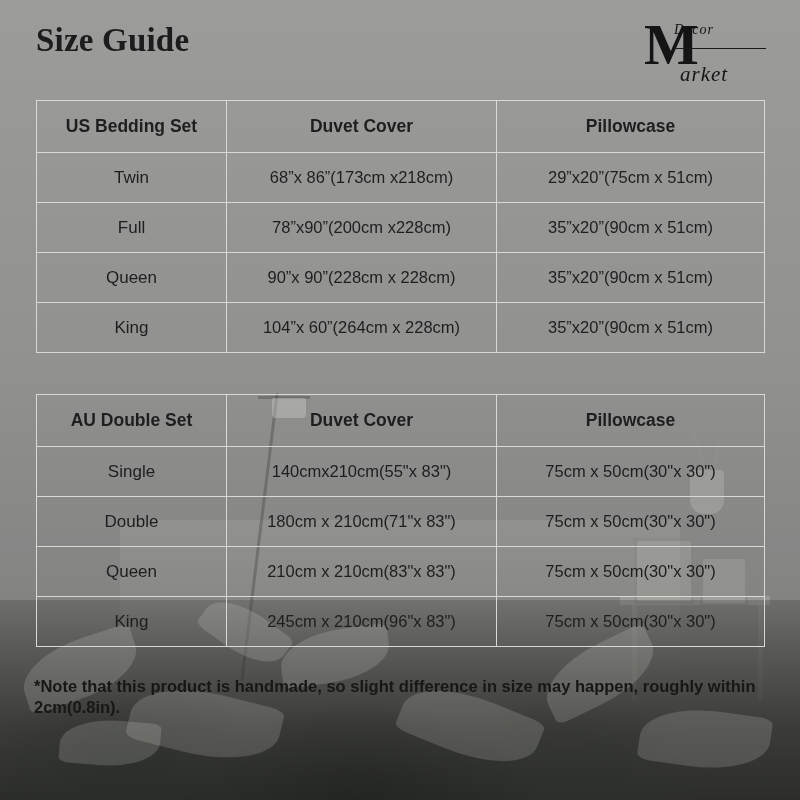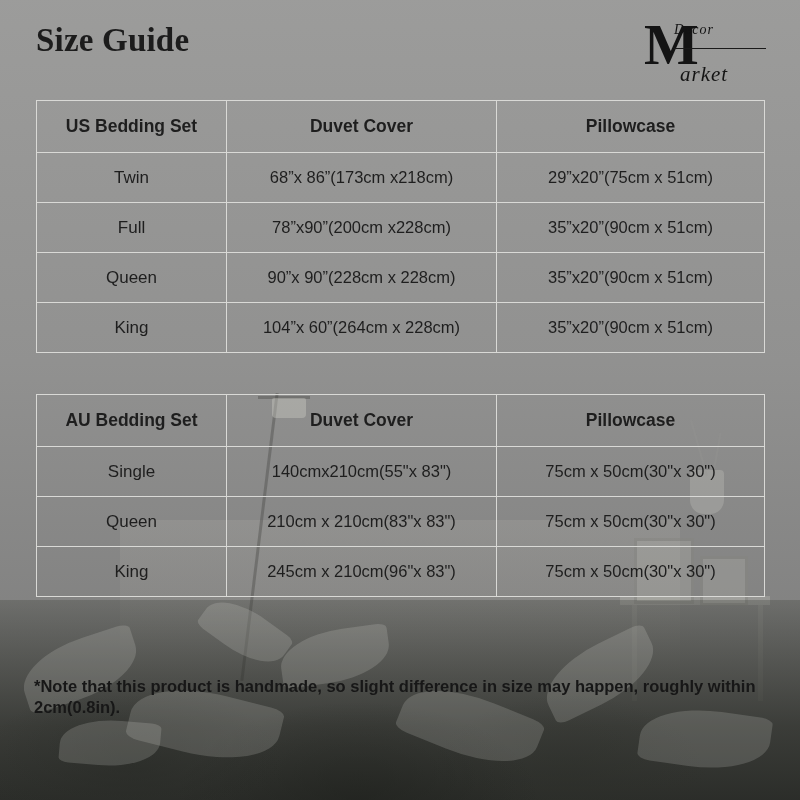--- a/index.html
+++ b/index.html
@@ -304,32 +304,37 @@
     </table>
 
     <table class="size-table au">
       <colgroup>
           <col class="c1">
           <col class="c2">
           <col class="c3">
         </colgroup>
       <thead>
         <tr>
-          <th>AU Bedding Set</th>
+          <th>AU Double Set</th>
           <th>Duvet Cover</th>
           <th>Pillowcase</th>
         </tr>
       </thead>
       <tbody>
         <tr>
           <td class="rowlabel">Single</td>
           <td>140cmx210cm(55"x 83")</td>
           <td>75cm x 50cm(30"x 30")</td>
         </tr>
         <tr>
+          <td class="rowlabel">Double</td>
+          <td>180cm x 210cm(71"x 83")</td>
+          <td>75cm x 50cm(30"x 30")</td>
+        </tr>
+        <tr>
           <td class="rowlabel">Queen</td>
           <td>210cm x 210cm(83"x 83")</td>
           <td>75cm x 50cm(30"x 30")</td>
         </tr>
         <tr>
           <td class="rowlabel">King</td>
           <td>245cm x 210cm(96"x 83")</td>
           <td>75cm x 50cm(30"x 30")</td>
         </tr>
       </tbody>

